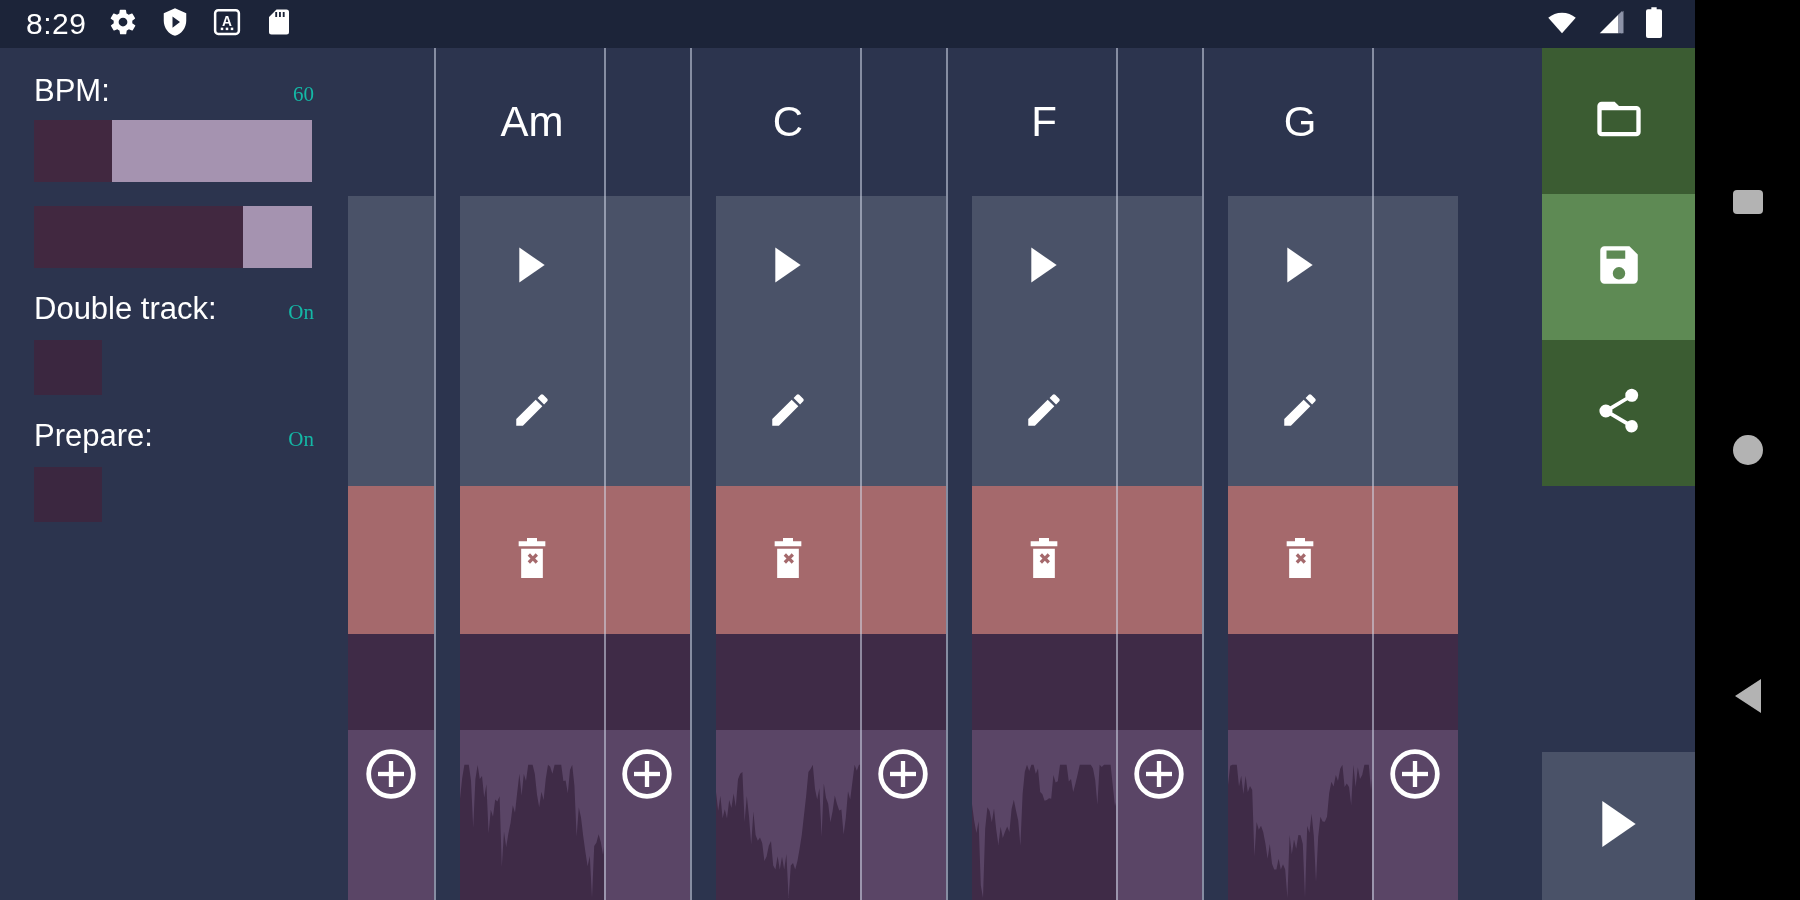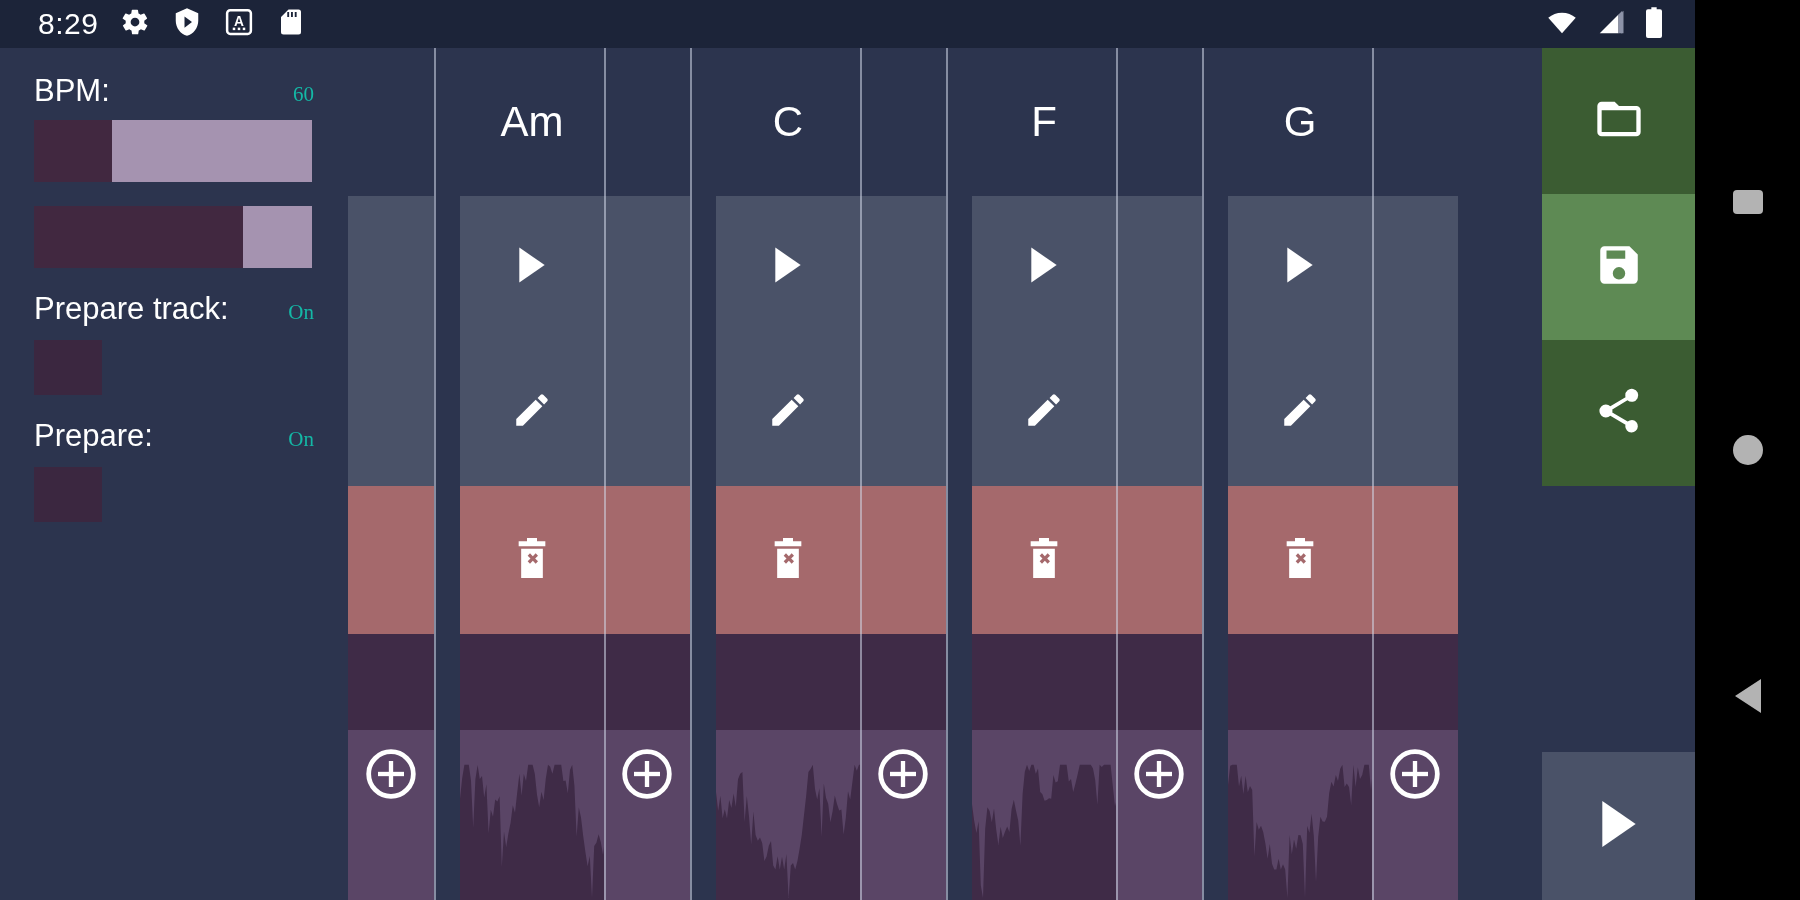--- a/index.html
+++ b/index.html
@@ -16,21 +16,21 @@
   }
 
   
   #statusbar {
     position:absolute; left:0; top:0;
     width:1695px; height:48px;
     background:#1c2439;
     display:flex; align-items:center;
     z-index:40;
   }
-  #status-left { display:flex; align-items:center; gap:22px; padding-left:38px; }
+  #status-left { display:flex; align-items:center; gap:22px; padding-left:26px; }
   #clock { color:#ffffff; font-size:30px; letter-spacing:0.5px; line-height:1; }
   .sbicon { display:block; }
   #status-right {
     margin-left:auto; display:flex; align-items:center;
     gap:16px; padding-right:30px;
   }
 
   
   #sidebar {
     position:absolute; left:0; top:48px;
@@ -220,21 +220,21 @@
     </div>
 
     <div class="ctrl">
       <div class="slider">
         <div class="slider-fill" style="width:75%"></div>
       </div>
     </div>
 
     <div class="ctrl">
       <div class="ctrl-head spaced">
-        <span>Prepare track:</span>
+        <span>Double track:</span>
         <span class="ctrl-value">On</span>
       </div>
       <div class="toggle-box"></div>
     </div>
 
     <div class="ctrl" style="margin-top:22px">
       <div class="ctrl-head spaced">
         <span>Prepare:</span>
         <span class="ctrl-value">On</span>
       </div>

